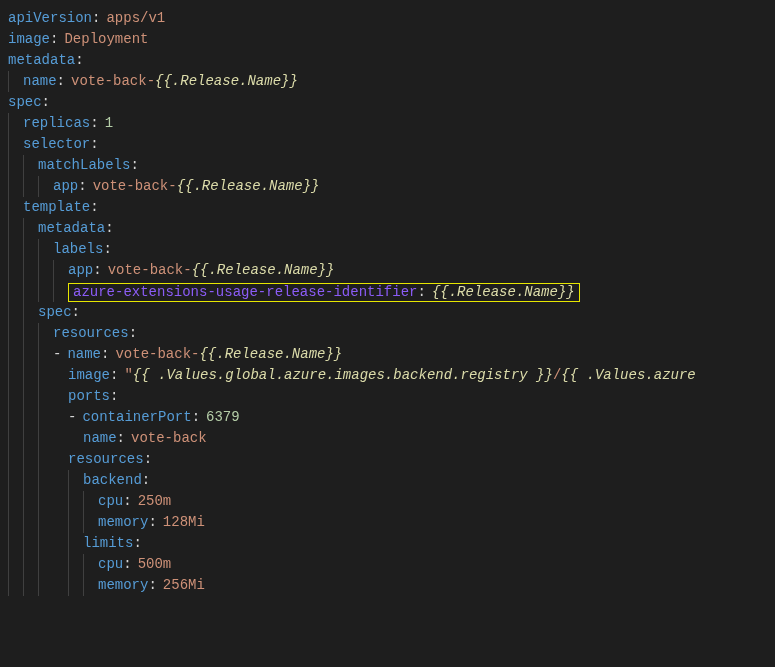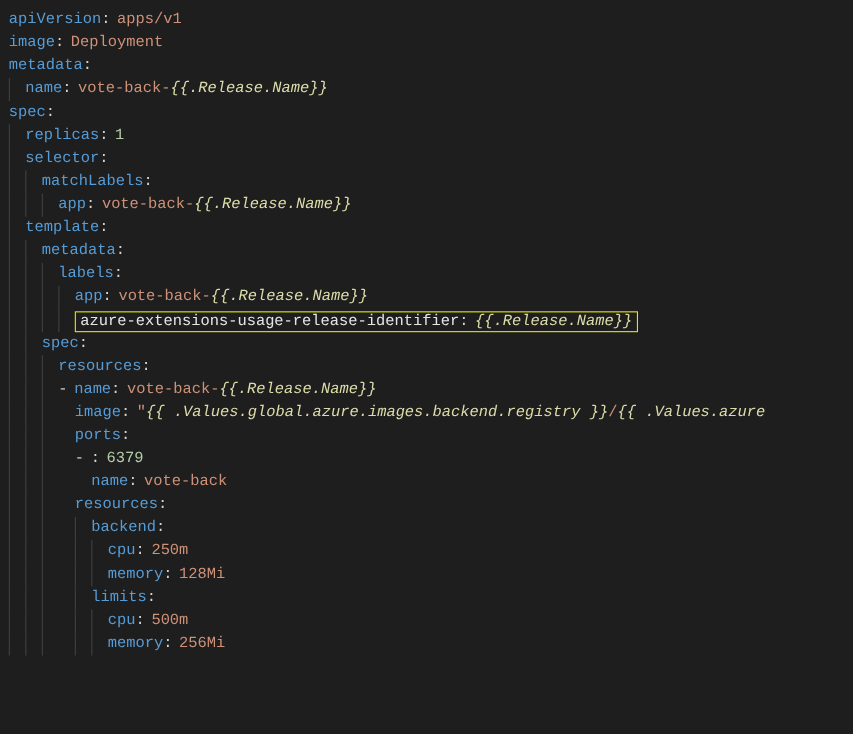--- a/index.html
+++ b/index.html
@@ -30,21 +30,21 @@
   .num { color: #b5cea8; }
   .tmpl { color: #dcdcaa; font-style: italic; }
   .dash { color: #d4d4d4; margin-right: 6px; }
   .hl-box {
     border: 1px solid #e6e600;
     padding: 0 4px;
     display: inline-flex;
     align-items: center;
     height: 19px;
   }
-  .hl-key { color: #e5e5e5; }
+  .hl-key { color: #8b5cf6; }
   .hl-val .tmpl { color: #dcdcaa; }
 </style>
 </head>
 <body>
 
 <div>
 
 <div class="line">
   <span class="key">apiVersion</span>
       <span class="colon">:</span>
@@ -196,20 +196,21 @@
   <span class="key">ports</span>
       <span class="colon">:</span>
 </div>
 
 <div class="line">
   <span class="indent-guide"></span>
       <span class="indent-guide"></span>
       <span class="indent-guide"></span>
       <span class="pad"></span>
   <span class="dash">-</span>
+      <span class="key">containerPort</span>
       <span class="colon">:</span>
       <span class="num">6379</span>
 </div>
 
 <div class="line">
   <span class="indent-guide"></span>
       <span class="indent-guide"></span>
       <span class="indent-guide"></span>
       <span class="pad"></span>
       <span class="pad"></span>

